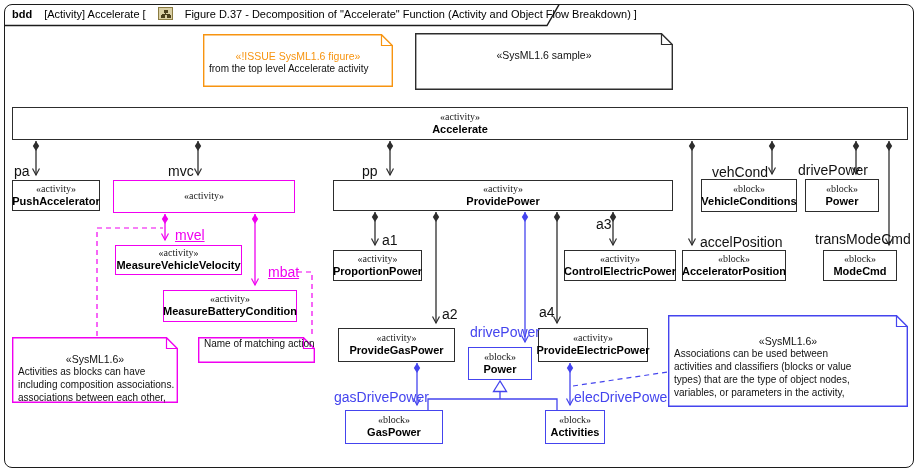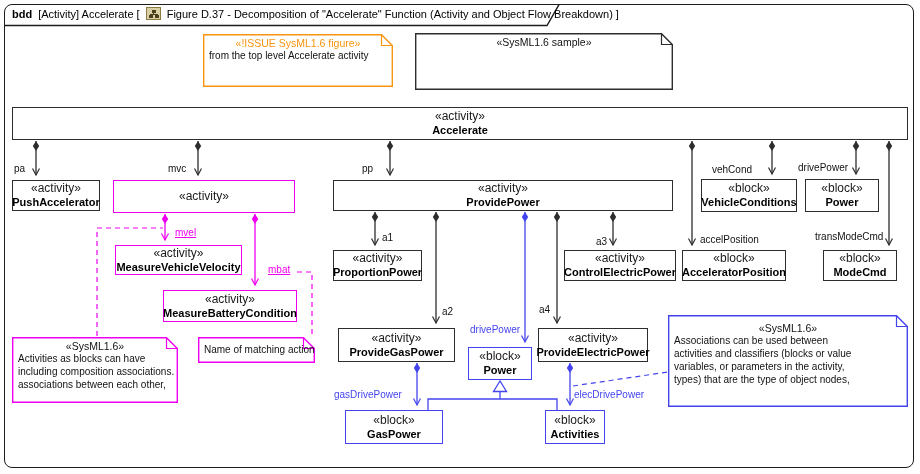--- a/index.html
+++ b/index.html
@@ -4,35 +4,35 @@
 <style>
   html,body{margin:0;padding:0;background:#ffffff;}
   #canvas{position:relative;width:920px;height:474px;background:#ffffff;
           font-family:"Liberation Sans", sans-serif;overflow:hidden;}
   #frame-border{position:absolute;left:4px;top:4px;width:910px;height:464px;
           border:1.5px solid #1c1c1c;border-radius:8px;pointer-events:none;box-sizing:border-box;z-index:0;}
   #wires{position:absolute;left:0;top:0;z-index:1;pointer-events:none;}
   .uml-box{position:absolute;background:#fff;border:1.4px solid #2d2d2d;box-sizing:border-box;
           display:flex;flex-direction:column;align-items:center;justify-content:center;
           z-index:2;line-height:1.22;}
-  .uml-box .stereo{font-size:12px;color:#1a1a1a;white-space:nowrap;}
+  .uml-box .stereo{font-size:10px;color:#1a1a1a;white-space:nowrap;font-family:Liberation Serif, serif;}
   .uml-box .bname{font-size:11px;font-weight:bold;color:#000;white-space:nowrap;}
   .uml-box.magenta{border-color:#f000f0;}
   .uml-box.blue{border-color:#4444ee;}
-  .elabel{position:absolute;font-size:10px;color:#111;white-space:nowrap;z-index:2;}
+  .elabel{position:absolute;font-size:14px;color:#111;white-space:nowrap;z-index:2;}
   .elabel.magenta{color:#f000f0;text-decoration:underline;}
   .elabel.blue{color:#4444ee;}
   .note{position:absolute;z-index:3;}
   .note svg{position:absolute;left:0;top:0;}
   .note .ntxt{position:relative;z-index:1;}
-  .note-stereo{font-size:10.5px;text-align:center;margin-top:3px;color:#111;white-space:nowrap;}
+  .note-stereo{font-size:10.5px;text-align:center;margin-top:16px;color:#111;white-space:nowrap;}
   .note-stereo.orange{color:#f79410;}
   .note-line{font-size:10px;color:#111;padding-left:6px;line-height:1.3;white-space:nowrap;}
   #header-tab{position:absolute;left:12px;top:7px;z-index:4;font-size:11px;color:#000;
-          white-space:nowrap;display:flex;align-items:center;gap:6px;}
+          white-space:nowrap;display:flex;align-items:center;gap:12px;}
   #header-tab .bold{font-weight:bold;}
   .dg-icon{display:inline-block;width:15px;height:13px;background:#d9cfa4;border:1px solid #8a7b42;
           position:relative;box-sizing:border-box;}
   .dg-icon i{position:absolute;background:#4a3f1d;}
 </style>
 </head>
 <body>
 
 <div id="canvas">
 
@@ -147,36 +147,36 @@
       <div class="note-line">including composition associations.</div>
       <div class="note-line">associations between each other,</div>
     </div>
   </div>
 
   <div class="note" style="left:198px;top:337px;width:117px;height:26px">
     <svg width="117" height="26">
         <path d="M0.7,0.7 H105.5 L116.3,11.5 V25.3 H0.7 Z" fill="#fff" stroke="#f000f0" stroke-width="1.4"></path>
         <path d="M105.5,0.7 V11.5 H116.3" fill="none" stroke="#f000f0" stroke-width="1.2"></path>
       </svg>
-    <div class="ntxt" style="padding-top:6px;">
+    <div class="ntxt" style="">
       <div class="note-line">Name of matching action</div>
     </div>
   </div>
 
   <div class="note" style="left:668px;top:315px;width:240px;height:92px">
     <svg width="240" height="92">
         <path d="M0.7,0.7 H228.5 L239.3,11.5 V91.3 H0.7 Z" fill="#fff" stroke="#4444ee" stroke-width="1.4"></path>
         <path d="M228.5,0.7 V11.5 H239.3" fill="none" stroke="#4444ee" stroke-width="1.2"></path>
       </svg>
     <div class="ntxt" style="padding-top:4px;">
       <div class="note-stereo">«SysML1.6»</div>
       <div class="note-line">Associations can be used between</div>
       <div class="note-line">activities and classifiers (blocks or value</div>
+      <div class="note-line">types) that are the type of object nodes,</div>
       <div class="note-line">variables, or parameters in the activity,</div>
-      <div class="note-line">types) that are the type of object nodes,</div>
     </div>
   </div>
 
   <div class="uml-box" style="left:12px;top:107px;width:896px;height:33px">
     <div class="stereo">«activity»</div>
     <div class="bname">Accelerate</div>
   </div>
 
   <div class="uml-box" style="left:12px;top:180px;width:88px;height:31px">
     <div class="stereo">«activity»</div>
@@ -259,21 +259,21 @@
 
   <span class="elabel" style="left:14px;top:163px">pa</span>
   <span class="elabel" style="left:168px;top:163px">mvc</span>
   <span class="elabel" style="left:362px;top:163px">pp</span>
   <span class="elabel" style="left:712px;top:164px">vehCond</span>
   <span class="elabel" style="left:798px;top:162px">drivePower</span>
   <span class="elabel" style="left:700px;top:234px">accelPosition</span>
   <span class="elabel" style="left:815px;top:231px">transModeCmd</span>
   <span class="elabel" style="left:382px;top:232px">a1</span>
   <span class="elabel" style="left:442px;top:306px">a2</span>
-  <span class="elabel" style="left:596px;top:236px">a3</span>
+  <span class="elabel" style="left:596px;top:216px">a3</span>
   <span class="elabel" style="left:539px;top:304px">a4</span>
   <span class="elabel magenta" style="left:175px;top:227px">mvel</span>
   <span class="elabel magenta" style="left:268px;top:264px">mbat</span>
   <span class="elabel blue" style="left:470px;top:324px">drivePower</span>
   <span class="elabel blue" style="left:334px;top:389px">gasDrivePower</span>
   <span class="elabel blue" style="left:574px;top:389px">elecDrivePower</span>
 
 </div>
 
 </body></html>

